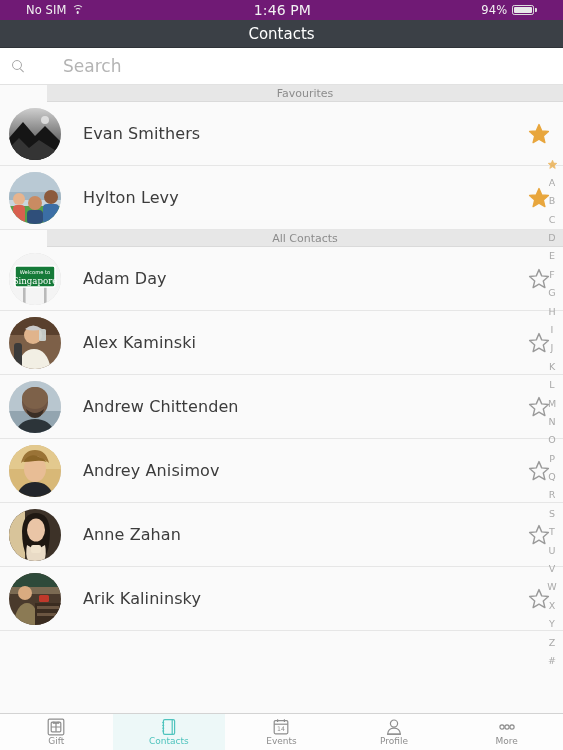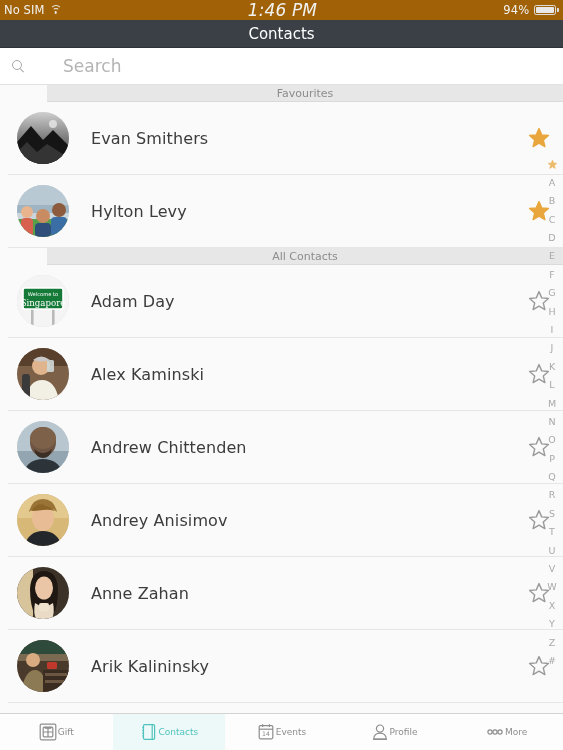--- a/index.html
+++ b/index.html
@@ -6,26 +6,26 @@
   html, body {
     width:563px; height:750px;
     font-family:"DejaVu Sans", sans-serif;
     background:#ffffff;
     overflow:hidden;
   }
   .screen { position:relative; width:563px; height:750px; background:#fff; }
 
   
   .statusbar {
-    height:20px; background:#a16207; color:#f2f2f2;
+    height:20px; background:#701a75; color:#f2f2f2;
     display:flex; align-items:center; justify-content:space-between;
-    padding:0 4px; font-size:11.5px; letter-spacing:.1px;
+    padding:0 26px; font-size:11.5px; letter-spacing:.1px;
   }
   .sb-left, .sb-right { display:flex; align-items:center; gap:5px; }
-  .sb-center { font-size:17px;font-style:italic; }
+  .sb-center { font-size:14px; }
   .wifi-ico { display:inline-block; width:12px; height:10px; position:relative; }
   .wifi-ico i {
     position:absolute; left:50%; transform:translateX(-50%);
     border:1.4px solid #e9e9e9; border-bottom-color:transparent;
     border-left-color:transparent; border-right-color:transparent;
     border-radius:50%;
   }
   .wifi-ico i:nth-child(1){ width:12px; height:12px; top:0px; }
   .wifi-ico i:nth-child(2){ width:7px;  height:7px;  top:2.5px; }
   .wifi-ico i:nth-child(3){
@@ -73,24 +73,23 @@
 
   
   .list { position:absolute; top:85px; left:0; right:0; bottom:37px; overflow:hidden; background:#fafafa; }
   .section-header {
     height:17px; background:#e7e7e7; color:#8c8c8c;
     font-size:11px; display:flex; align-items:center; justify-content:center;
     border-bottom:1px solid #dadada;
     margin-left:47px;
   }
   .row {
-    height:73px; display:flex; align-items:center;
+    height:64px; display:flex; align-items:center;
     padding:0 12px 0 9px; background:#fafafa;
     border-bottom:1px solid #e6e6e6;
-    margin-left:8px;
   }
   .avatar {
     width:52px; height:52px; border-radius:50%; flex:none;
     overflow:hidden; position:relative; background:#d8d8d8;
   }
   .avatar svg { display:block; width:100%; height:100%; }
   .row-name {
     flex:1; margin-left:22px; font-size:16px; color:#3c3c3c; letter-spacing:.1px;
   }
   .star { width:24px; height:24px; flex:none; }
@@ -106,21 +105,21 @@
   .index-strip .ix { height:18.4px; display:flex; align-items:center; justify-content:center; width:100%; }
   .index-strip .ix-star svg { width:11px; height:11px; display:block; }
 
   
   .tabbar {
     position:absolute; left:0; right:0; bottom:0; height:37px;
     background:#fdfdfd; border-top:1px solid #d3d3d3;
     display:flex; align-items:stretch;
   }
   .tab {
-    flex:1; display:flex; align-items:center;
+    flex:1; display:flex; flex-direction:column; align-items:center;
     justify-content:center; gap:1px; color:#8d8d8d; font-size:9px;
   }
   .tab.active { color:#4fc3bd; background:#edf8f8; }
   .tab .tab-ico { height:18px; display:flex; align-items:center; justify-content:center; }
   .tab .tab-ico svg { display:block; }
   .tab-label { line-height:1; }
 </style>
 </head>
 <body>
 

